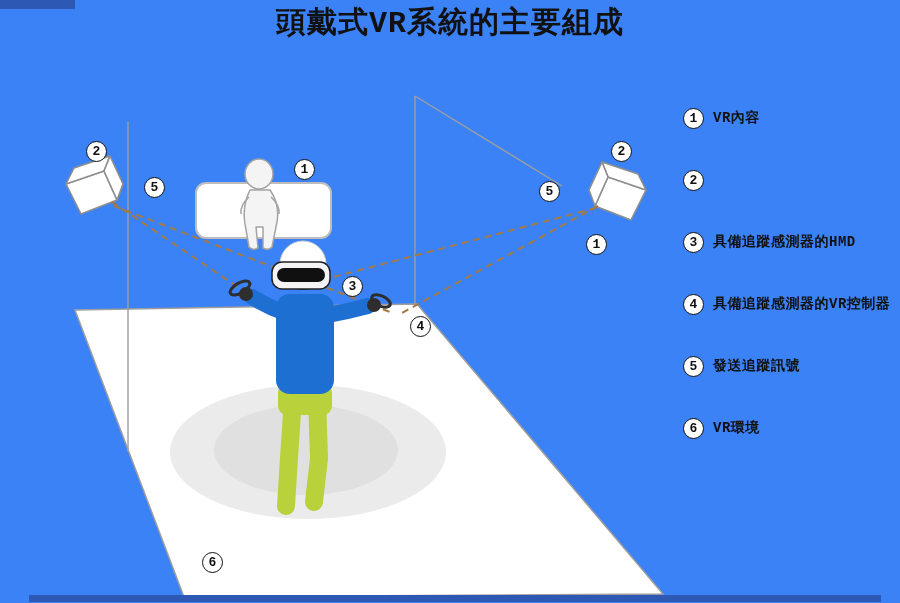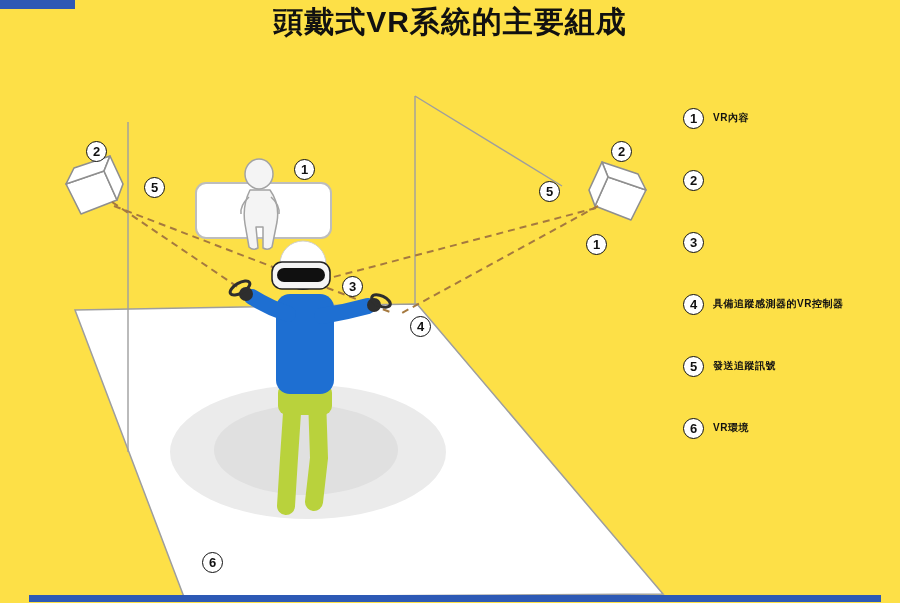--- a/index.html
+++ b/index.html
@@ -1,18 +1,18 @@
 <!DOCTYPE html>
 <html><head>
 <meta charset="utf-8">
 <style>
   html,body { margin:0; padding:0; background:#ffffff; }
   .canvas {
-    position:relative; width:900px; height:603px; background:#fde047;
-    overflow:hidden; font-family:Liberation Sans, sans-serif; color:#111;
+    position:relative; width:900px; height:603px; background:#3b82f6;
+    overflow:hidden; font-family:Liberation Mono, monospace; color:#111;
   }
   .top-bar {
     position:absolute; left:0; top:0; width:75px; height:9px; background:#2d59b5;
   }
   .bottom-bar {
     position:absolute; left:29px; top:595px; width:852px; height:7px; background:#2d59b5;
   }
   .title {
     position:absolute; top:2px; left:0; width:900px; text-align:center;
     font-size:30px; font-weight:bold; letter-spacing:1px; margin:0; color:#111;
@@ -23,21 +23,21 @@
     border:1.6px solid #111; border-radius:50%; background:#fff;
     display:flex; align-items:center; justify-content:center;
     font-size:13px; font-weight:bold; line-height:1; color:#111;
   }
   .legend { position:absolute; left:683px; top:107px; }
   .legend-item { display:flex; align-items:center; height:22px; margin-bottom:40px; }
   .legend-circle {
     position:static; flex:0 0 21px; width:21px; height:21px; margin-right:9px;
   }
   .legend-label {
-    font-size:10px; font-weight:600; letter-spacing:0.5px; white-space:nowrap; color:#111;
+    font-size:14px; font-weight:600; letter-spacing:0.5px; white-space:nowrap; color:#111;
   }
 </style>
 </head>
 <body>
 
 <div class="canvas">
 
   <div class="top-bar"></div>
 
   <h1 class="title">頭戴式VR系統的主要組成</h1>
@@ -129,20 +129,21 @@
   <div class="legend">
     <div class="legend-item">
       <span class="callout legend-circle">1</span>
       <span class="legend-label">VR內容</span>
     </div>
     <div class="legend-item">
       <span class="callout legend-circle">2</span>
     </div>
     <div class="legend-item">
       <span class="callout legend-circle">3</span>
+      <span class="legend-label">具備追蹤感測器的HMD</span>
     </div>
     <div class="legend-item">
       <span class="callout legend-circle">4</span>
       <span class="legend-label">具備追蹤感測器的VR控制器</span>
     </div>
     <div class="legend-item">
       <span class="callout legend-circle">5</span>
       <span class="legend-label">發送追蹤訊號</span>
     </div>
     <div class="legend-item">

